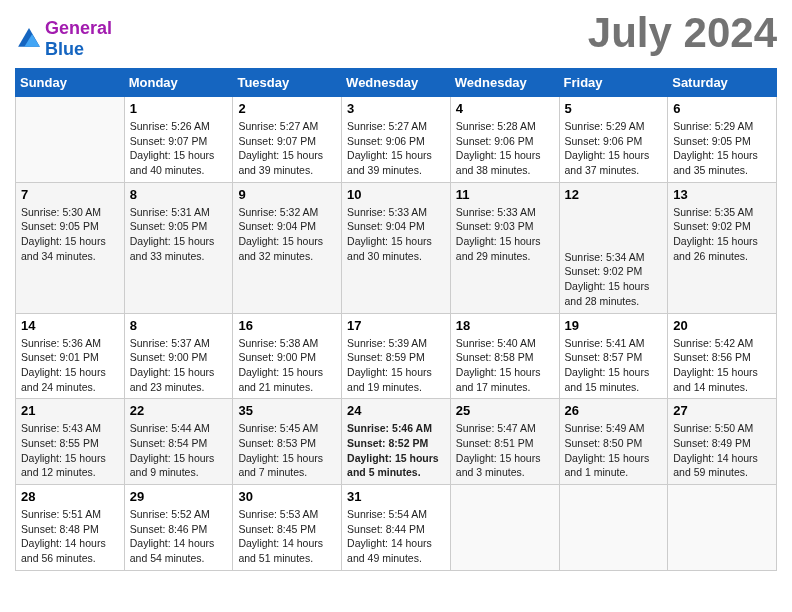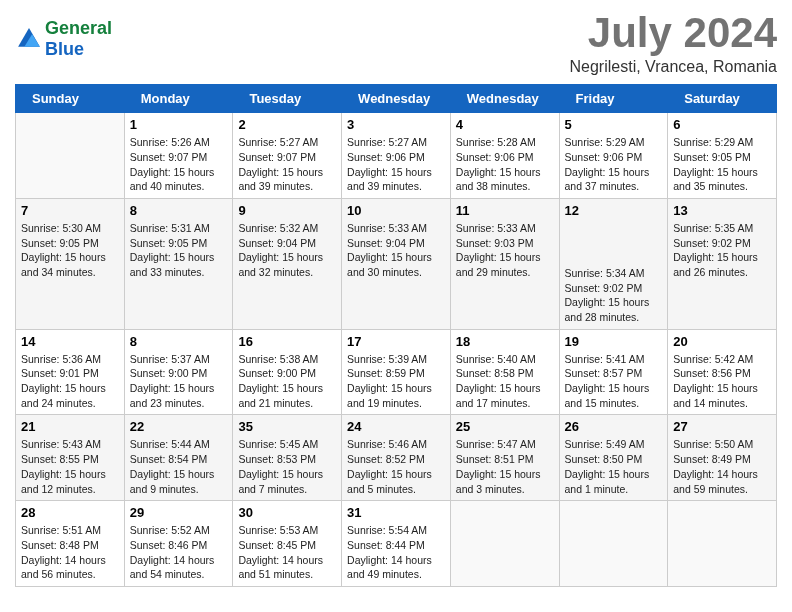--- a/index.html
+++ b/index.html
@@ -17,21 +17,21 @@
       margin-bottom: 8px;
     }
     .logo {
       display: flex;
       align-items: center;
       margin-top: 8px;
     }
     .logo-text-general {
       font-size: 18px;
       font-weight: bold;
-      color: #15803d;
+      color: #a21caf;
       margin-top: 20px;
     }
     .logo-text-blue {
       font-size: 18px;
       font-weight: bold;
       color: #1565c0;
     }
     .logo-icon {
       width: 28px;
       height: 28px;
@@ -54,21 +54,21 @@
     table {
       width: 100%;
       border-collapse: collapse;
       font-size: 11px;
     }
     thead tr {
       background-color: #1565c0;
       color: #fff;
     }
     thead th {
-      padding: 6px 16px;
+      padding: 6px 4px;
       text-align: left;
       font-size: 13px;
       font-weight: bold;
       border: 1px solid #1565c0;
       margin-top: 20px;
     }
     tbody tr {
       vertical-align: top;
     }
     tbody td {
@@ -112,21 +112,20 @@
       <div>
         <span class="logo-text-general">General</span>
       </div>
       <div>
         <span class="logo-text-blue">Blue</span>
       </div>
     </div>
   </div>
   <div class="title-area">
     <div class="month-title">July 2024</div>
-    <div class="location-subtitle">Negrilesti, Vrancea, Romania</div>
   </div>
 </div>
 
 <table>
   <thead>
     <tr>
     <th>Sunday</th>
         <th>Monday</th>
         <th>Tuesday</th>
         <th>Wednesday</th>
@@ -300,21 +299,21 @@
         </td>
         <td>
           <span class="day-num">35</span>
           <div class="day-info" style="white-space: pre-line;">Sunrise: 5:45 AM
 Sunset: 8:53 PM
 Daylight: 15 hours
 and 7 minutes.</div>
         </td>
         <td>
           <span class="day-num">24</span>
-          <div class="day-info" style="white-space: pre-line;">Sunrise: 5:46 AM
+          <div class="day-info" style="white-space: pre-line; font-weight: bold;">Sunrise: 5:46 AM
 Sunset: 8:52 PM
 Daylight: 15 hours
 and 5 minutes.</div>
         </td>
         <td>
           <span class="day-num">25</span>
           <div class="day-info" style="white-space: pre-line;">Sunrise: 5:47 AM
 Sunset: 8:51 PM
 Daylight: 15 hours
 and 3 minutes.</div>

